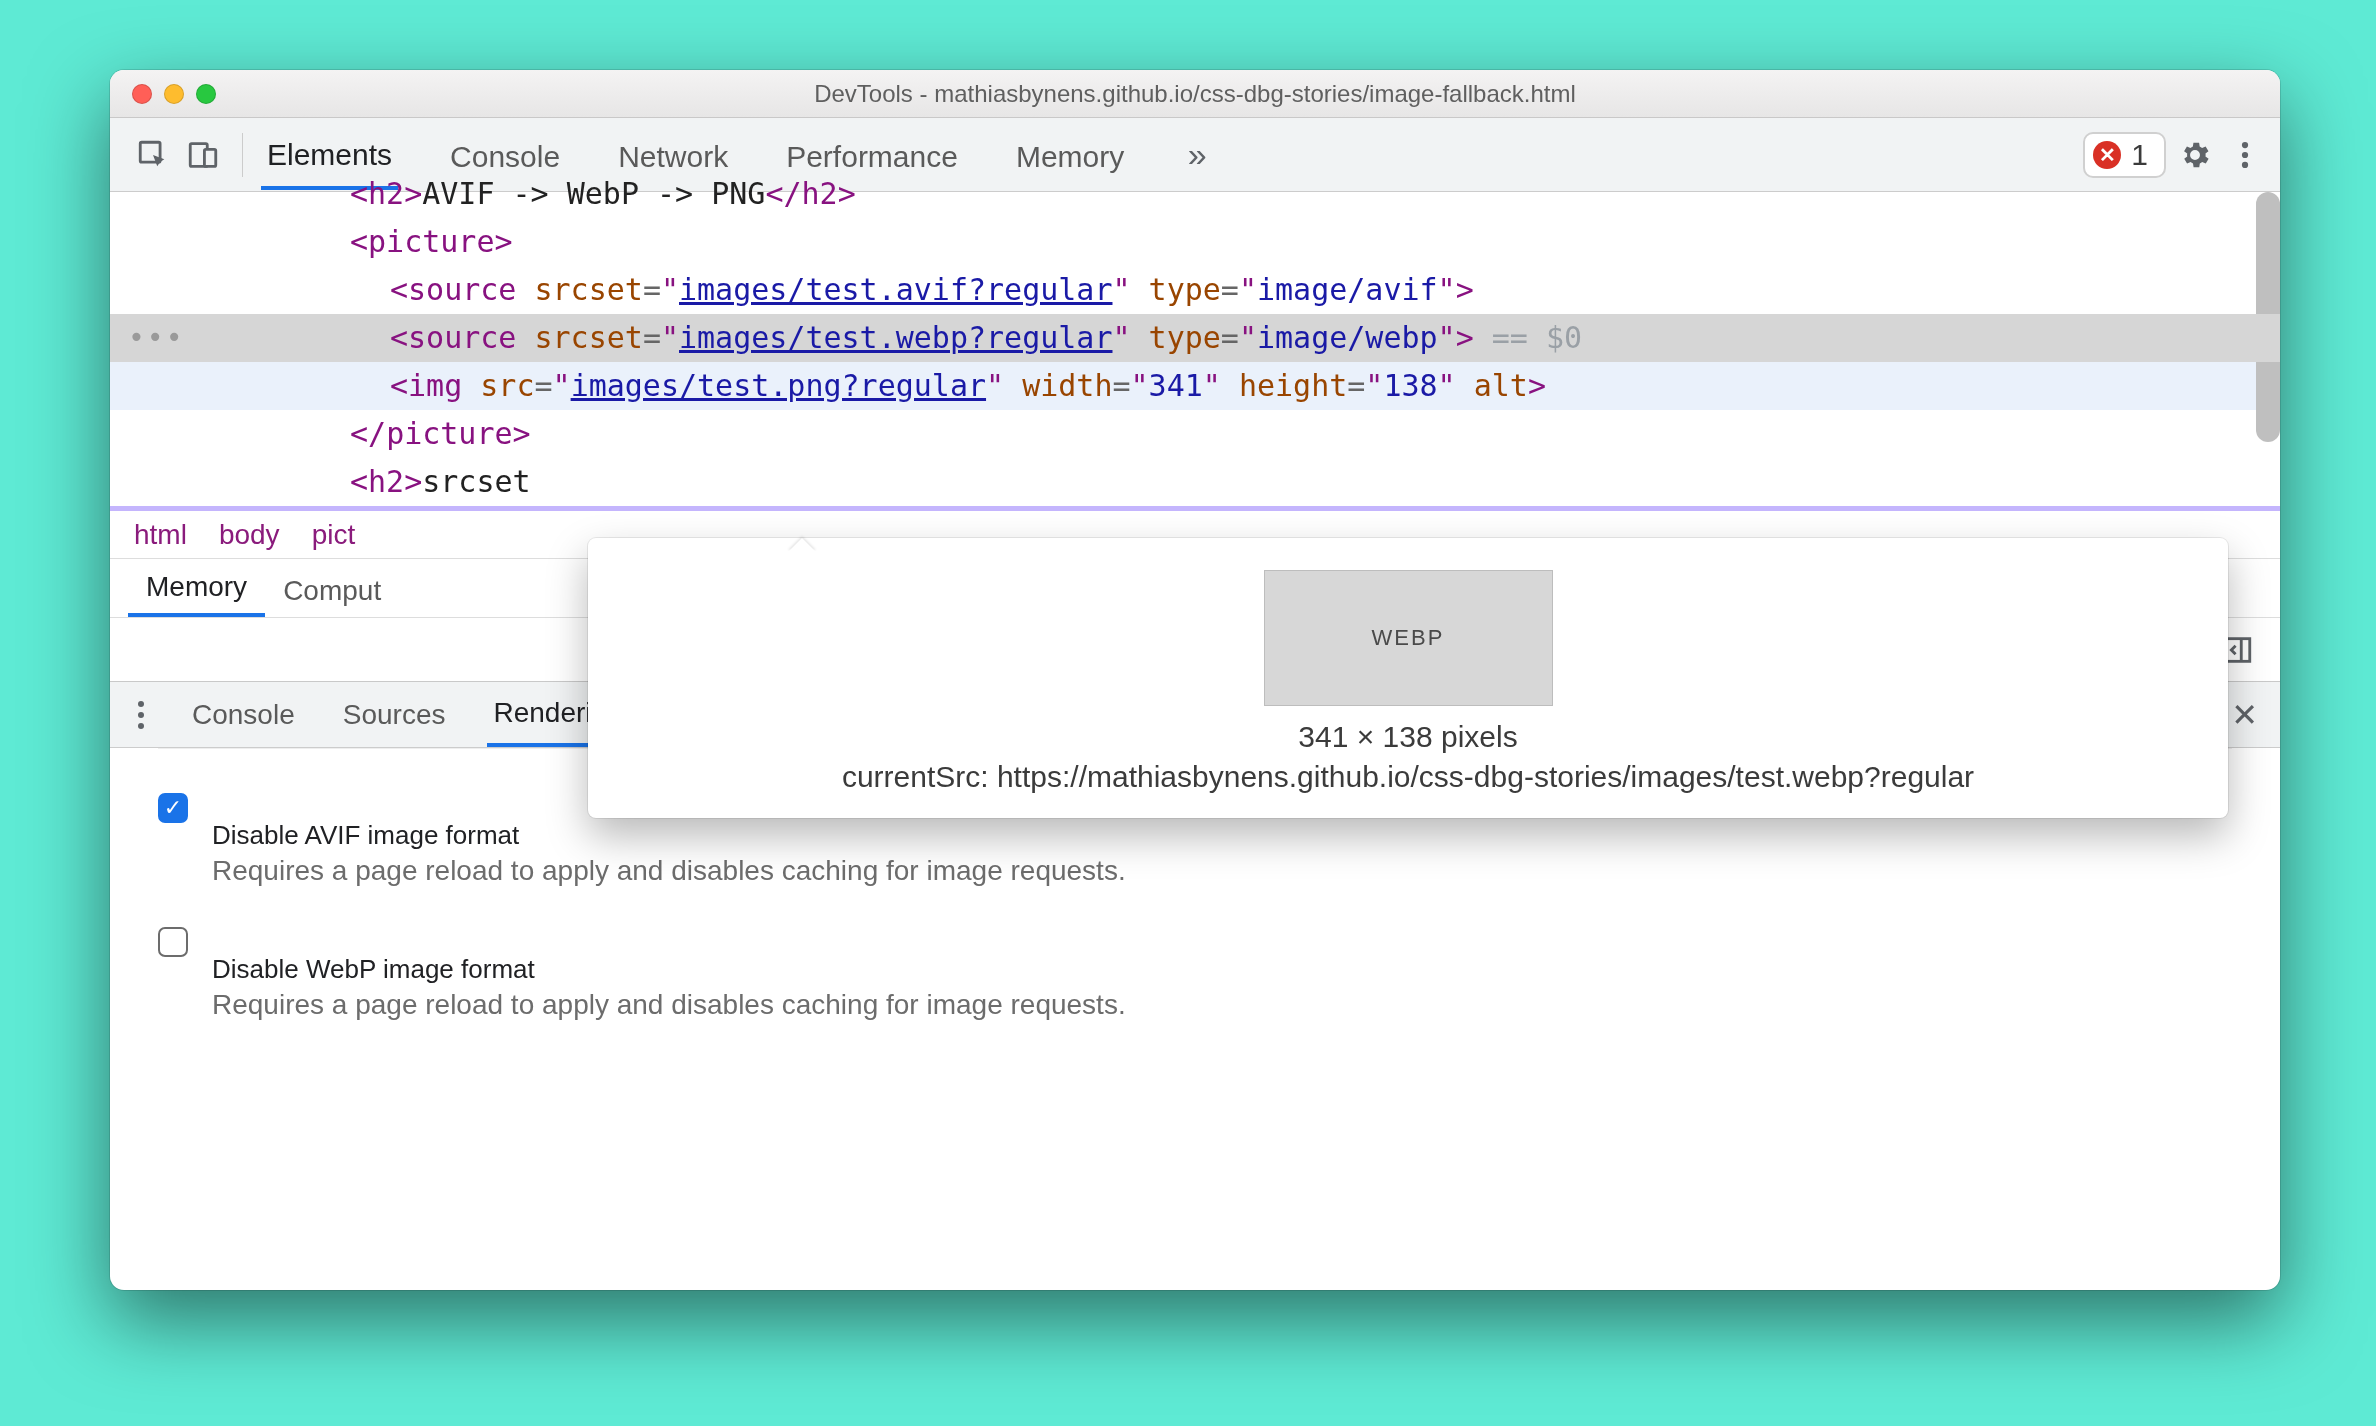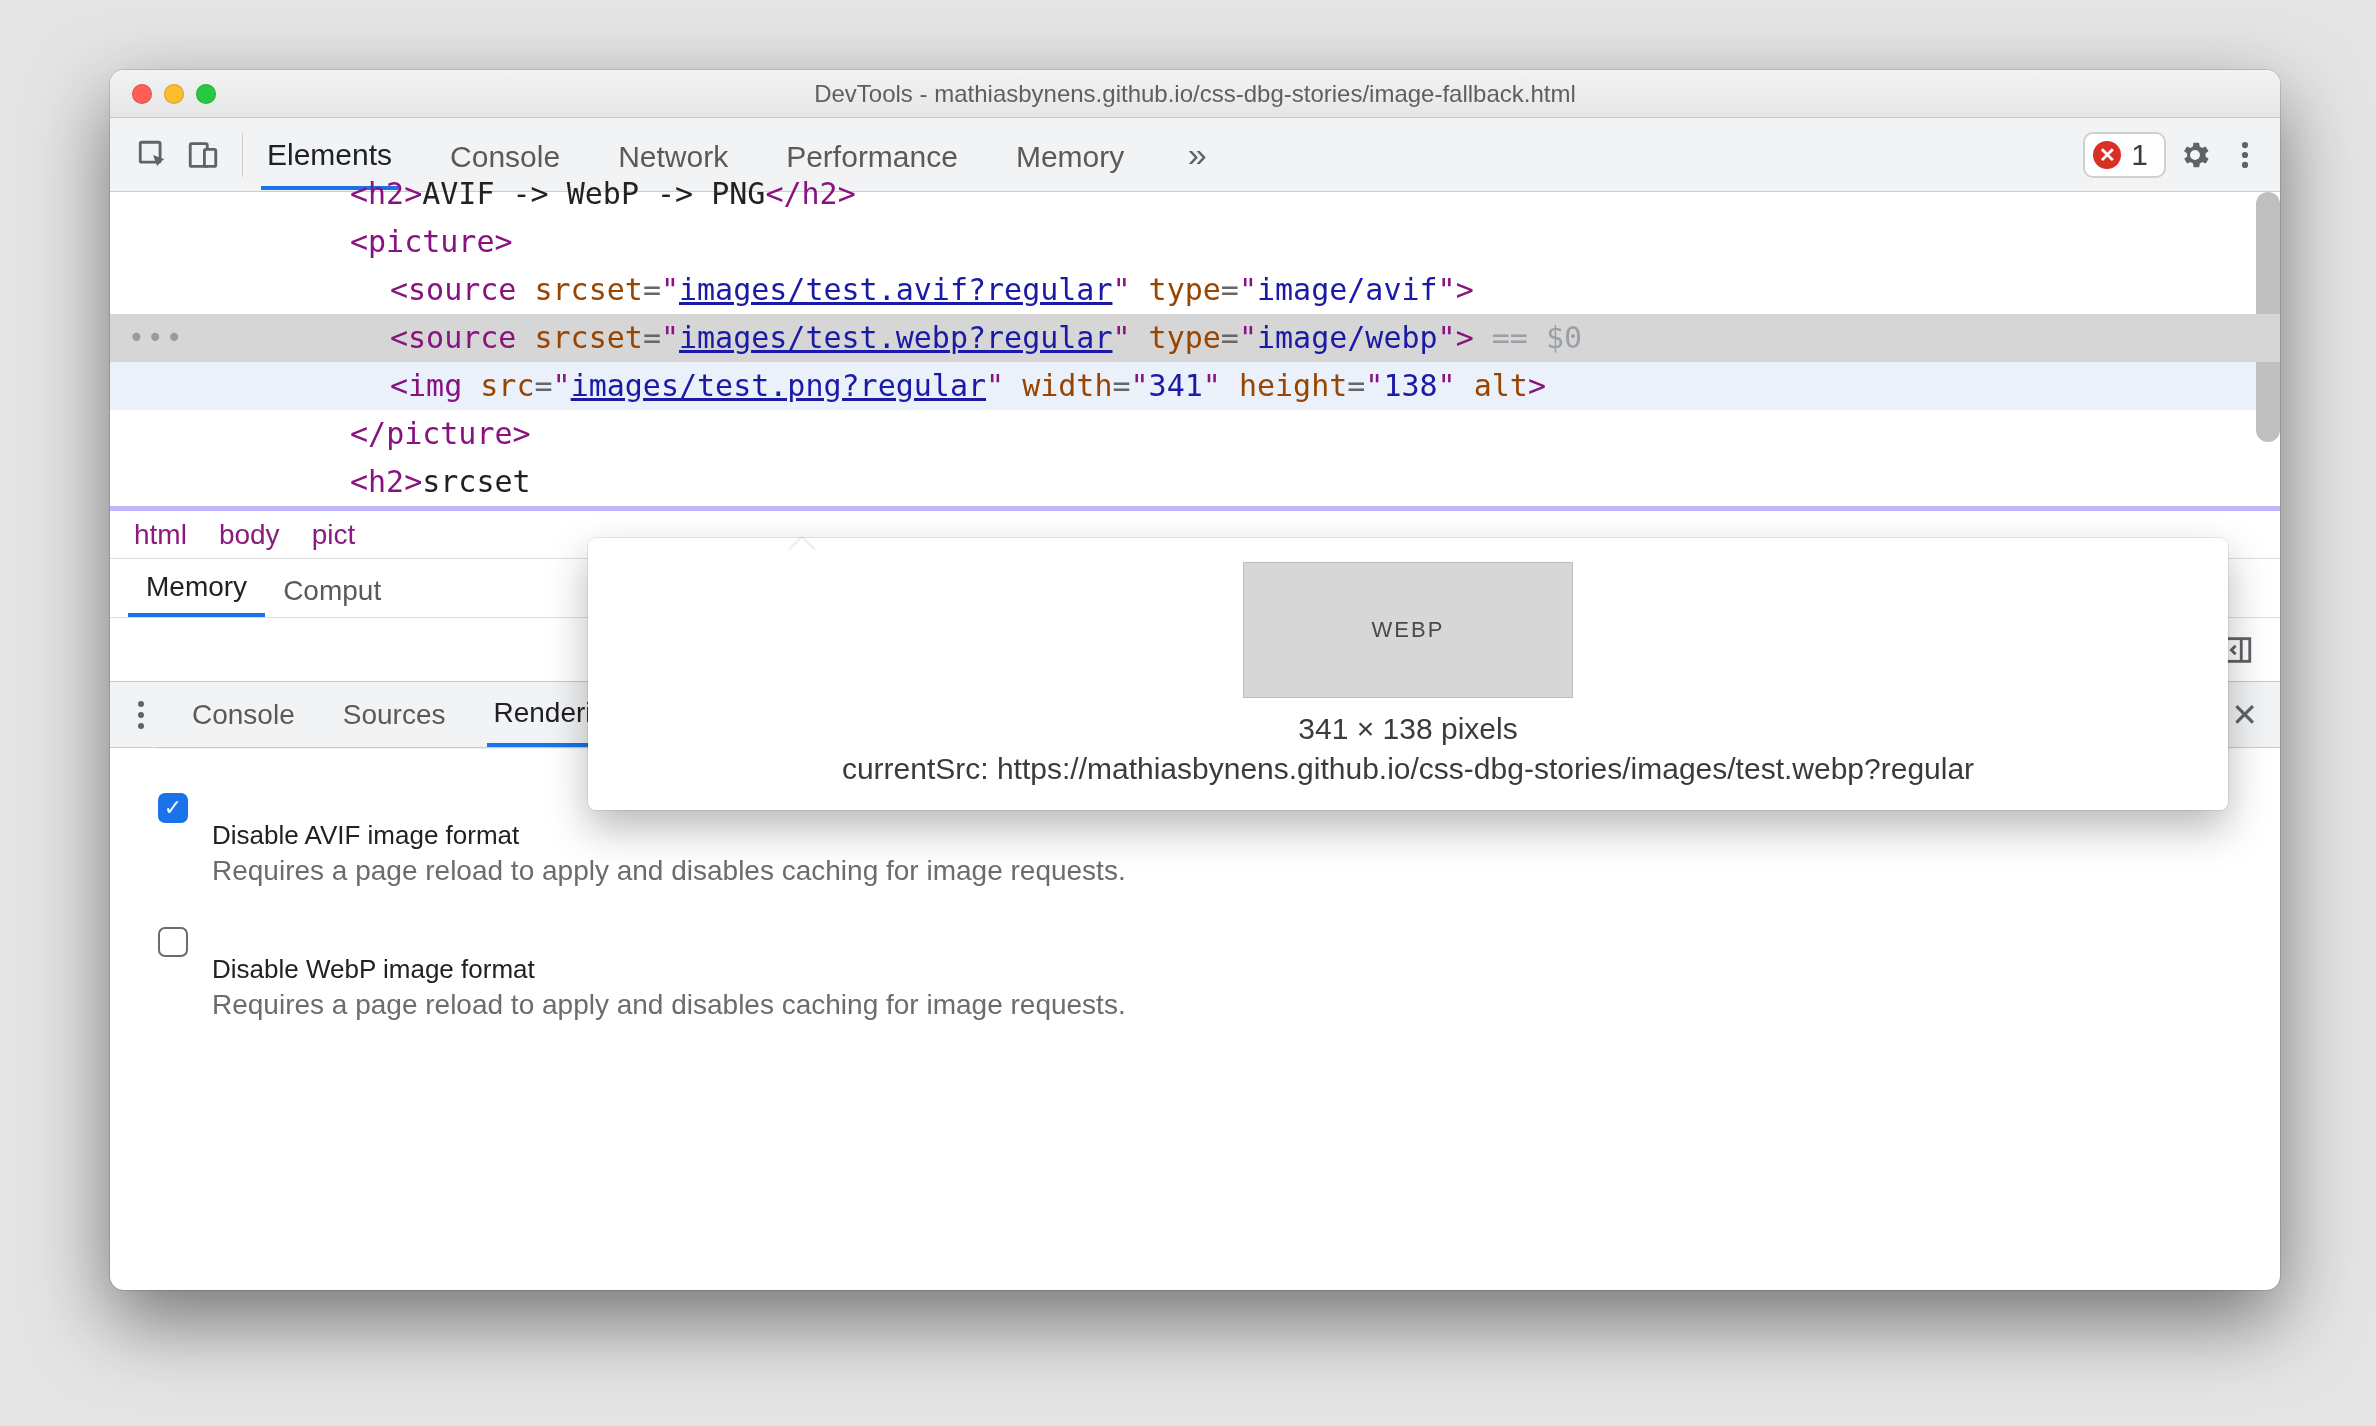--- a/index.html
+++ b/index.html
@@ -1,17 +1,17 @@
 <!DOCTYPE html>
 <html><head>
 <meta charset="utf-8">
 <style>
   * { box-sizing: border-box; margin: 0; padding: 0; }
   html, body { width: 2376px; height: 1426px; background: #000; font-family: -apple-system, "Helvetica Neue", Arial, sans-serif; }
-  .canvas { position: relative; width: 2376px; height: 1426px; background:#e5e5e5; }
+  .canvas { position: relative; width: 2376px; height: 1426px; background:#5eead4; }
 
   .window {
     position: absolute;
     left: 110px; top: 70px; width: 2170px; height: 1220px;
     background: #fff;
     border-radius: 14px;
     box-shadow: 0 30px 80px rgba(0,0,0,.5), 0 0 0 1px rgba(0,0,0,.12);
     overflow: hidden;
   }
 
@@ -84,21 +84,21 @@
     position:absolute; left:478px; top:468px; width:1640px;
     background:#fff; border-radius:8px;
     box-shadow: 0 18px 42px rgba(0,0,0,.28), 0 0 0 1px rgba(0,0,0,.08);
     padding:20px 30px 24px; text-align:center;
   }
   .popover::before{
     content:""; position:absolute; top:-14px; left:200px;
     border:14px solid transparent; border-bottom-color:#fff;
     filter: drop-shadow(0 -2px 1px rgba(0,0,0,.1));
   }
-  .thumb { width:330px; height:136px; margin:4px auto 14px; background:#d7d7d7; border:1px solid #bdbdbd; display:flex; align-items:center; justify-content:center; font-family:Arial; font-size:22px; letter-spacing:2px; color:#4a4a4a;}
+  .thumb { width:289px; height:136px; margin:12px auto 14px; background:#d7d7d7; border:1px solid #bdbdbd; display:flex; align-items:center; justify-content:center; font-family:Arial; font-size:22px; letter-spacing:2px; color:#4a4a4a;}
   .popover .dim { font-size:30px; color:#3b3b3b; margin-bottom:6px;}
   .popover .src { font-size:30px; color:#3b3b3b; white-space:nowrap;}
 
   .vscroll { position:absolute; right:0; top:0; width:24px; height:250px; background:#bfbfbf; border-radius:12px; }
 </style>
 </head>
 <body>
 
 <div class="canvas">
   <div class="window">

